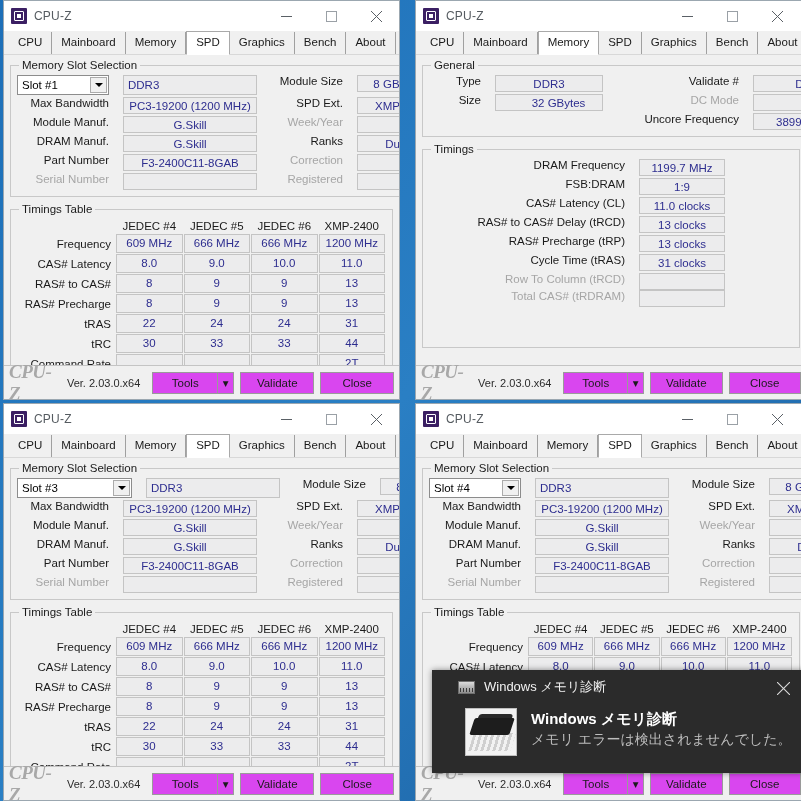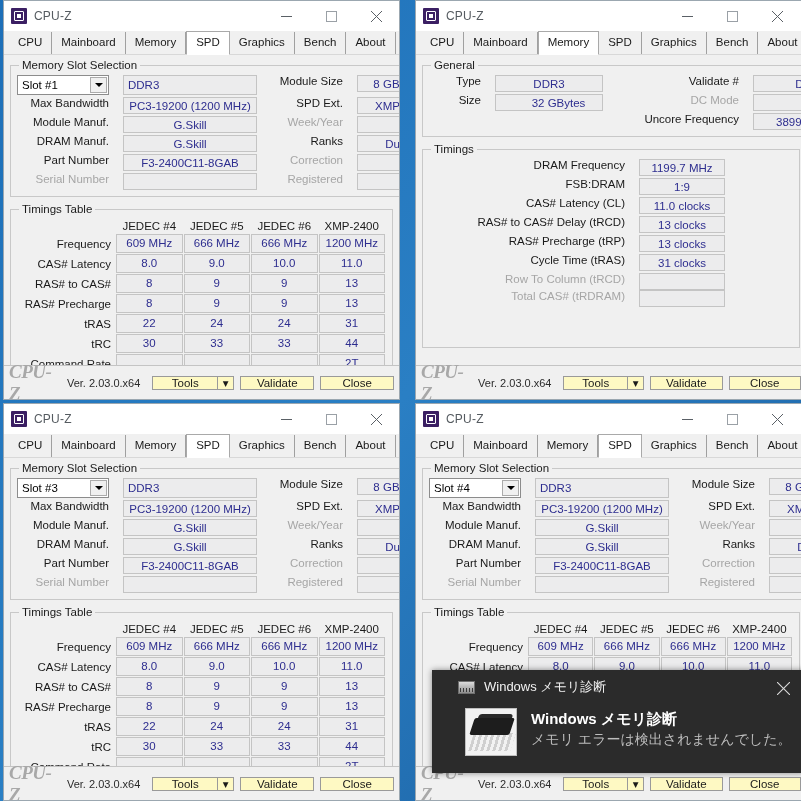--- a/index.html
+++ b/index.html
@@ -228,23 +228,23 @@
     letter-spacing: -0.5px;
   }
   .ver {
     font-size: 11px;
     color: #2b2b2b;
     margin-left: 4px;
     margin-right: 6px;
     white-space: nowrap;
   }
   .btn {
-    background: #fef9c3;
+    background: #d946ef;
     border: 1px solid #9a9a9a;
-    height: 14px;
+    height: 22px;
     font-size: 11.5px;
     color: #1a1a1a;
     display: flex;
     align-items: center;
     justify-content: center;
     white-space: nowrap;
   }
   .btn.tools { width: 72px; border-right: none; }
   .btn.drop { width: 19px; }
   .btn.validate { width: 82px; }
@@ -650,21 +650,21 @@
       <div class="tab active">SPD</div>
       <div class="tab">Graphics</div>
       <div class="tab">Bench</div>
       <div class="tab">About</div>
     </div>
     <div class="content">
 
       <fieldset class="grp">
         <legend>Memory Slot Selection</legend>
         <div class="row">
-          <div class="combo" style="width:92px;">
+          <div class="combo" style="width:115px;">
             <span>Slot #3</span>
             <span class="arrowbox">
                 <i class="caret"></i>
               </span>
           </div>
           <div class="fld left" style="width:134px;height:20px;">DDR3</div>
           <div class="lbl" style="width:72px;">Module Size</div>
           <div class="fld" style="width:80px;">8 GBytes</div>
         </div>
         <div class="row">

